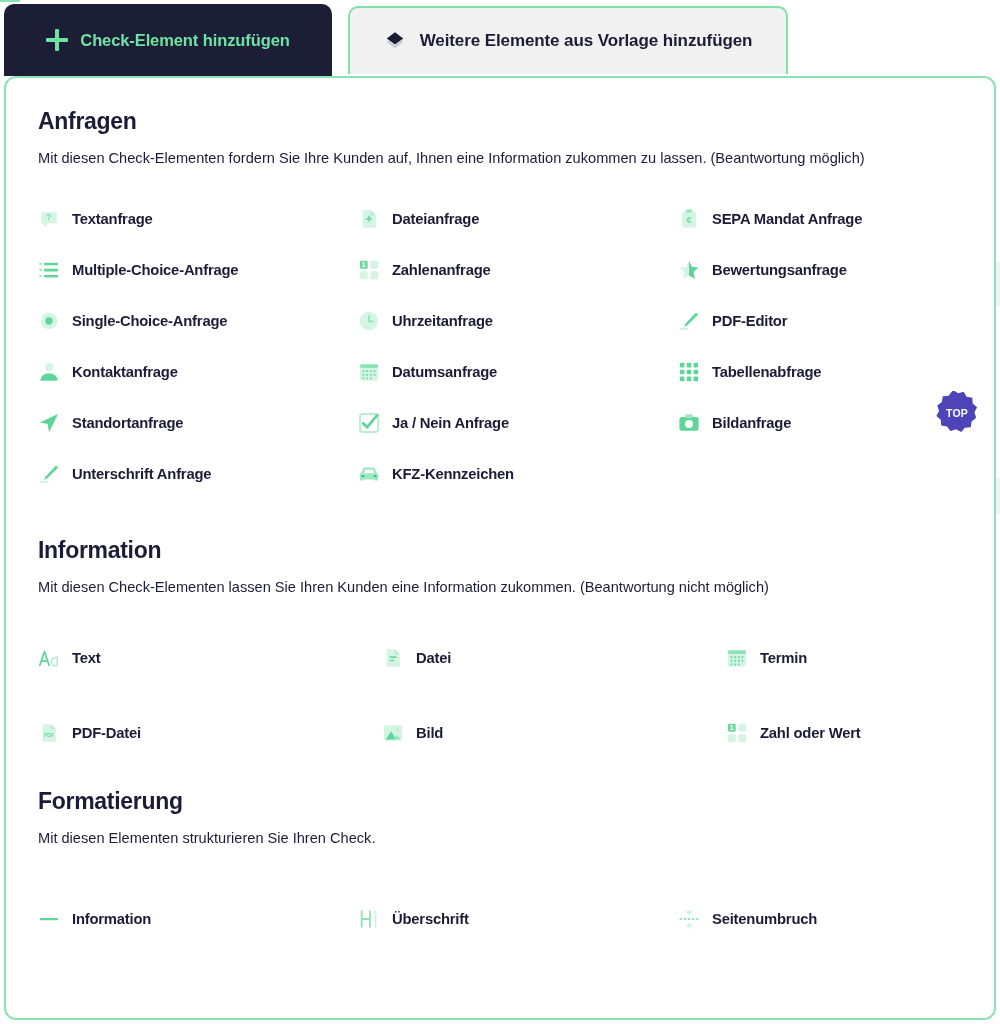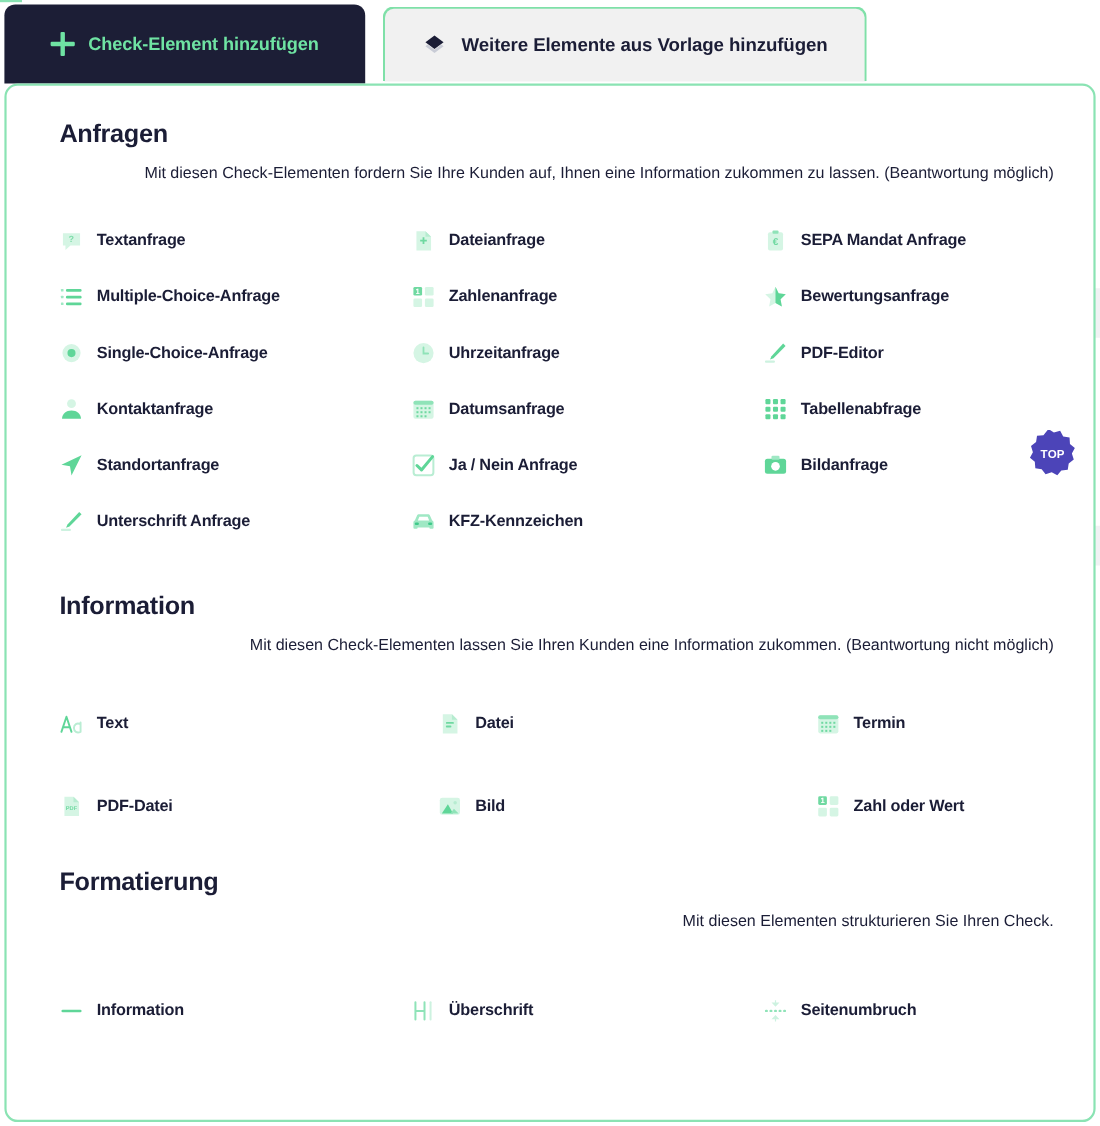--- a/index.html
+++ b/index.html
@@ -48,28 +48,28 @@
   }
   .plus-icon:before { left: 0; top: 9px; width: 22px; height: 3.5px; }
   .plus-icon:after  { top: 0; left: 9px; height: 22px; width: 3.5px; }
 
   
   .panel {
     position: absolute; left: 4px; top: 76px; width: 992px; height: 944px;
     background: #ffffff; border: 2px solid #8ae3b3; border-radius: 12px;
     overflow: hidden;
   }
-  .panel-inner { padding: 30px 36px 0 48px; position: relative; height: 100%; }
+  .panel-inner { padding: 30px 36px 0 32px; position: relative; height: 100%; }
 
   .sec-title {
     font-size: 23px; font-weight: 700; color: #1b1d36; letter-spacing: -0.3px;
   }
   .sec-desc {
     font-size: 14.6px; color: #1b1d36; line-height: 1.55; margin-top: 12px;
-    max-width: 920px; font-weight: 400; text-align: right;
+    max-width: 920px; font-weight: 400;
   }
 
   .grid {
     display: grid; grid-template-columns: 320px 320px 300px;
     column-gap: 0; row-gap: 0;
   }
   .item {
     display: flex; align-items: center; gap: 12px; height: 51px; cursor: pointer;
   }
   .item .lbl {

